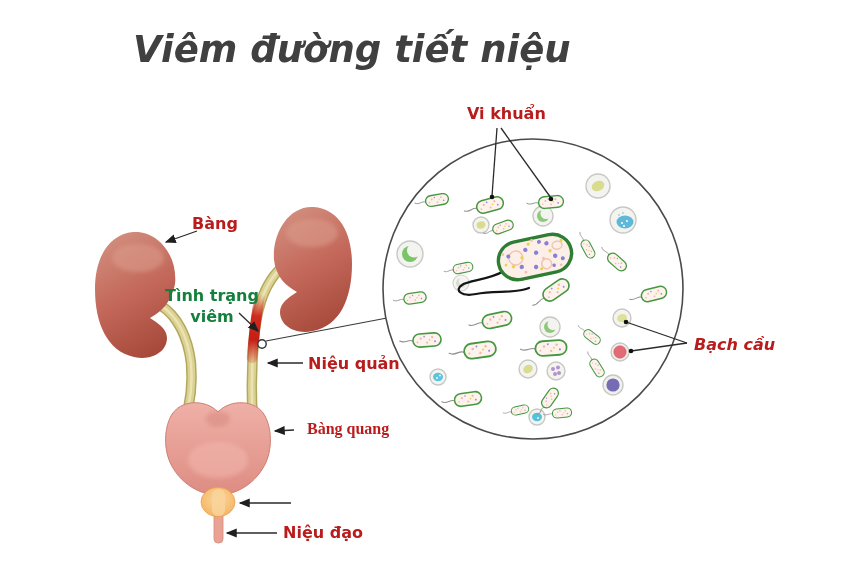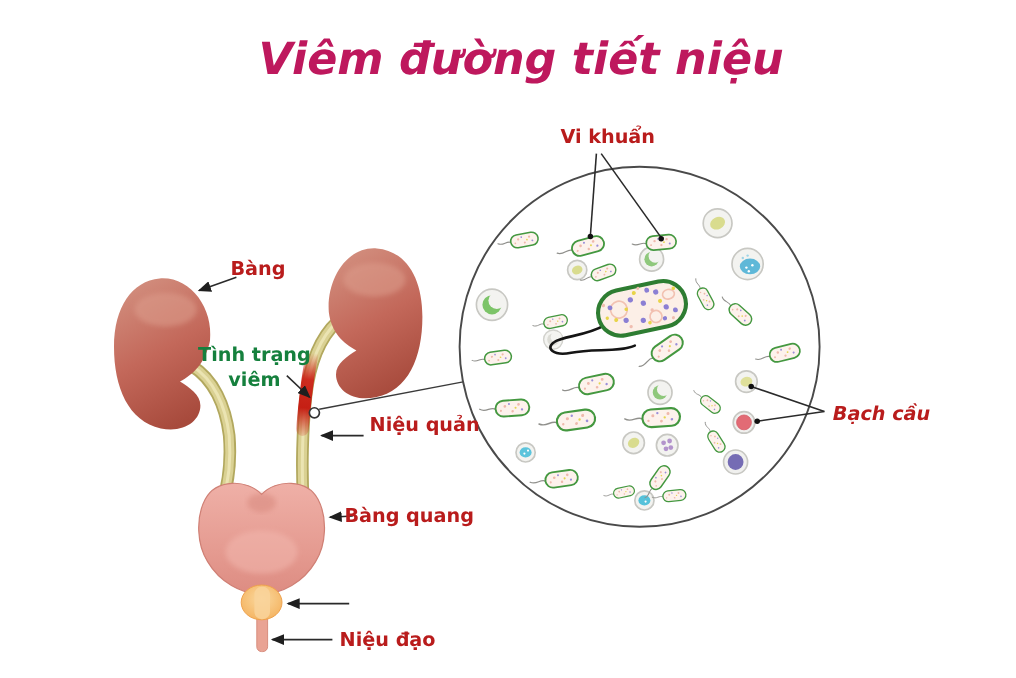--- a/index.html
+++ b/index.html
@@ -1,20 +1,20 @@
 <!DOCTYPE html>
 <html><head>
 <meta charset="utf-8">
 <style>
   html,body{margin:0;padding:0;background:#ffffff;}
   .stage{position:relative;width:847px;height:565px;background:#ffffff;overflow:hidden;
          font-family:"DejaVu Sans","Liberation Sans",sans-serif;}
   .stage svg{position:absolute;left:0;top:0;}
-  .title{position:absolute;left:133px;top:28px;width:520px;text-align:right;
-         font-size:37px;font-weight:bold;font-style:italic;color:#be185d;letter-spacing:0px;}
+  .title{position:absolute;left:133px;top:28px;width:520px;text-align:left;
+         font-size:37px;font-weight:bold;font-style:italic;color:#404040;letter-spacing:0px;}
   .label{position:absolute;font-size:16px;font-weight:bold;color:#b91c1c;white-space:nowrap;}
   .label.red{color:#15803d;white-space:normal;width:106px;text-align:center;line-height:1.3;}
 </style>
 </head>
 <body>
 
 <div class="stage">
 
 <svg width="847" height="565" viewBox="0 0 847 565">
   <defs>
@@ -253,19 +253,19 @@
     <circle cx="492" cy="197" r="2.3"></circle>
         <circle cx="551" cy="199" r="2.3"></circle>
     <circle cx="626" cy="322" r="2.3"></circle>
         <circle cx="631" cy="351" r="2.3"></circle>
   </g>
 </svg>
 
 <div class="title">Viêm đường tiết niệu</div>
 <div class="label" style="left:192px;top:214px;">Bàng</div>
 <div class="label red" style="left:159px;top:286px;">Tình trạng viêm</div>
-<div class="label" style="left:308px;top:344px;text-align:center;">Niệu quản</div>
-<div class="label" style="left:287px;top:420px;">Bàng quang</div>
+<div class="label" style="left:308px;top:354px;text-align:center;">Niệu quản</div>
+<div class="label" style="left:307px;top:420px;font-family:Liberation Serif, serif;">Bàng quang</div>
 <div class="label" style="left:283px;top:523px;">Niệu đạo</div>
 <div class="label" style="left:467px;top:104px;">Vi khuẩn</div>
 <div class="label" style="left:694px;top:335px;font-style:italic;">Bạch cầu</div>
 
 </div>
 
 </body></html>

